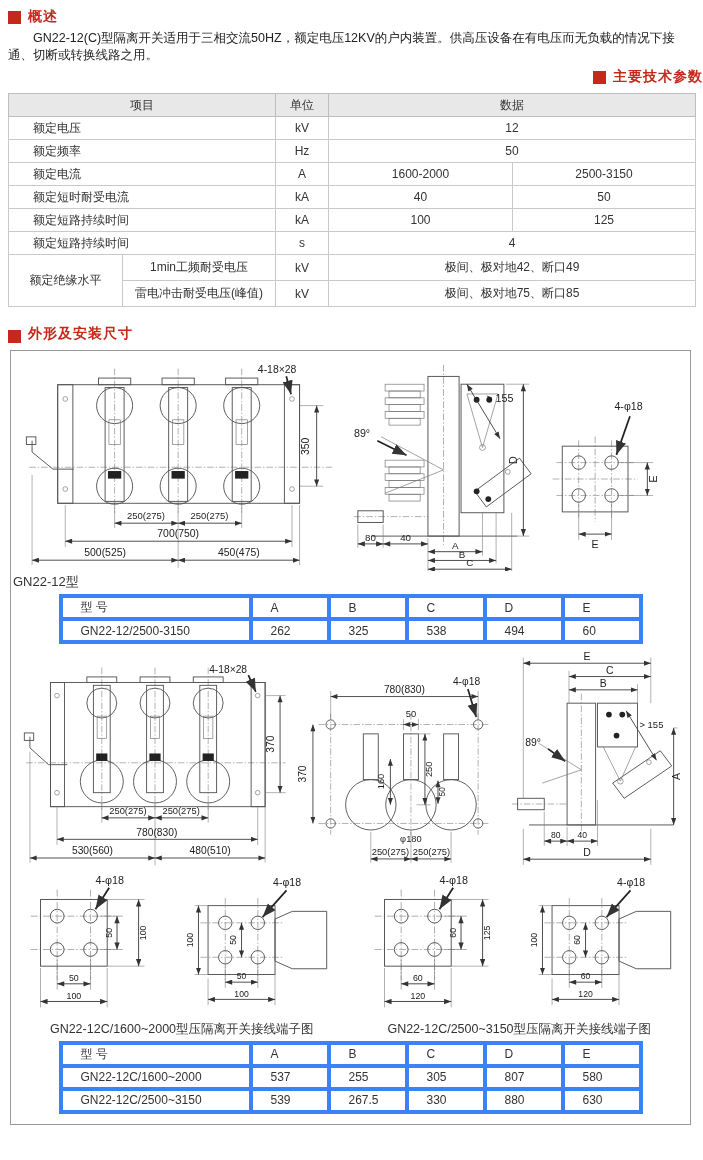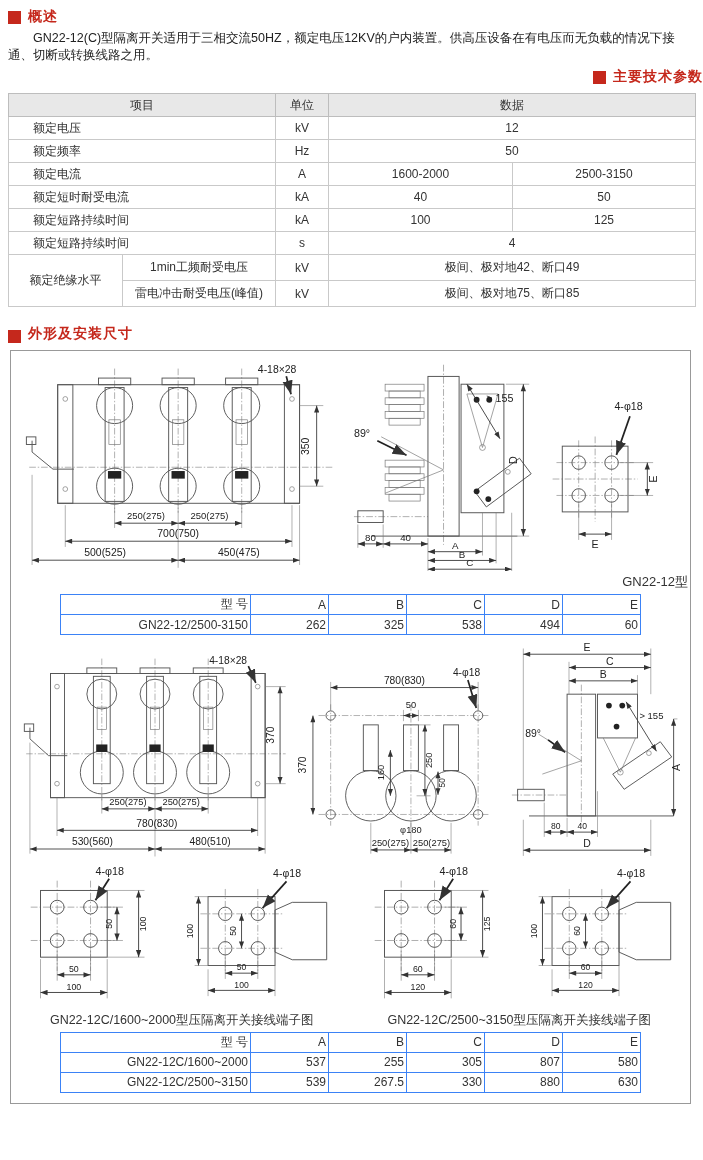--- a/index.html
+++ b/index.html
@@ -19,26 +19,26 @@
   table{border-collapse:collapse;}
   .param-table{width:687px;margin:7px 0 0 8px;table-layout:fixed;font-size:12px;color:#333;}
   .param-table th,.param-table td{border:1px solid #c9c9c9;padding:0 4px;text-align:center;height:22px;font-weight:normal;}
   .param-table tr.tall td{height:25px;}
   .param-table thead th{background:#e8e8e8;height:22px;border:1px solid #bdbdbd;}
   .param-table td.item{text-align:left;padding-left:24px;}
   .param-table{border:1px solid #aaa;}
   
   .frame{margin:7px 0 0 10px;width:681px;border:1px solid #999;background:#fff;box-sizing:border-box;padding:4px 2px 6px 2px;}
   .figrow{display:flex;justify-content:space-between;align-items:flex-end;padding:0 2px;}
-  .cap{font-size:13px;color:#333;text-align:right;margin:2px 0 2px 0;}
+  .cap{font-size:13px;color:#333;text-align:left;margin:2px 0 2px 0;}
   .cap2{font-size:12.5px;color:#333;}
   .capsrow{display:flex;margin-top:2px;}
   .capsrow div{width:50%;text-align:center;}
   .dim-table{width:580px;margin:3px auto 4px auto;table-layout:fixed;font-size:12px;color:#333;}
-  .dim-table th,.dim-table td{border:1px solid #3b82f6;height:19px;text-align:right;font-weight:normal;padding:0 2px;}
+  .dim-table th,.dim-table td{border:4px solid #3b82f6;height:19px;text-align:left;font-weight:normal;padding:0 18px;}
   
   svg text{font-family:"Liberation Sans","DejaVu Sans",sans-serif;}
   .ol{fill:none;stroke:#555;stroke-width:1;}
   .ol2{fill:none;stroke:#777;stroke-width:.7;}
   .cl{fill:none;stroke:#8a8a8a;stroke-width:.7;stroke-dasharray:7 2 1.5 2;}
   .dim{stroke:#333;stroke-width:.9;fill:none;marker-start:url(#as);marker-end:url(#ae);}
   .ext{stroke:#777;stroke-width:.6;}
   .lead{stroke:#222;stroke-width:1.8;marker-end:url(#ae);}
   .dark{fill:#222;stroke:none;}
   .lbl{font-size:11px;fill:#222;}

